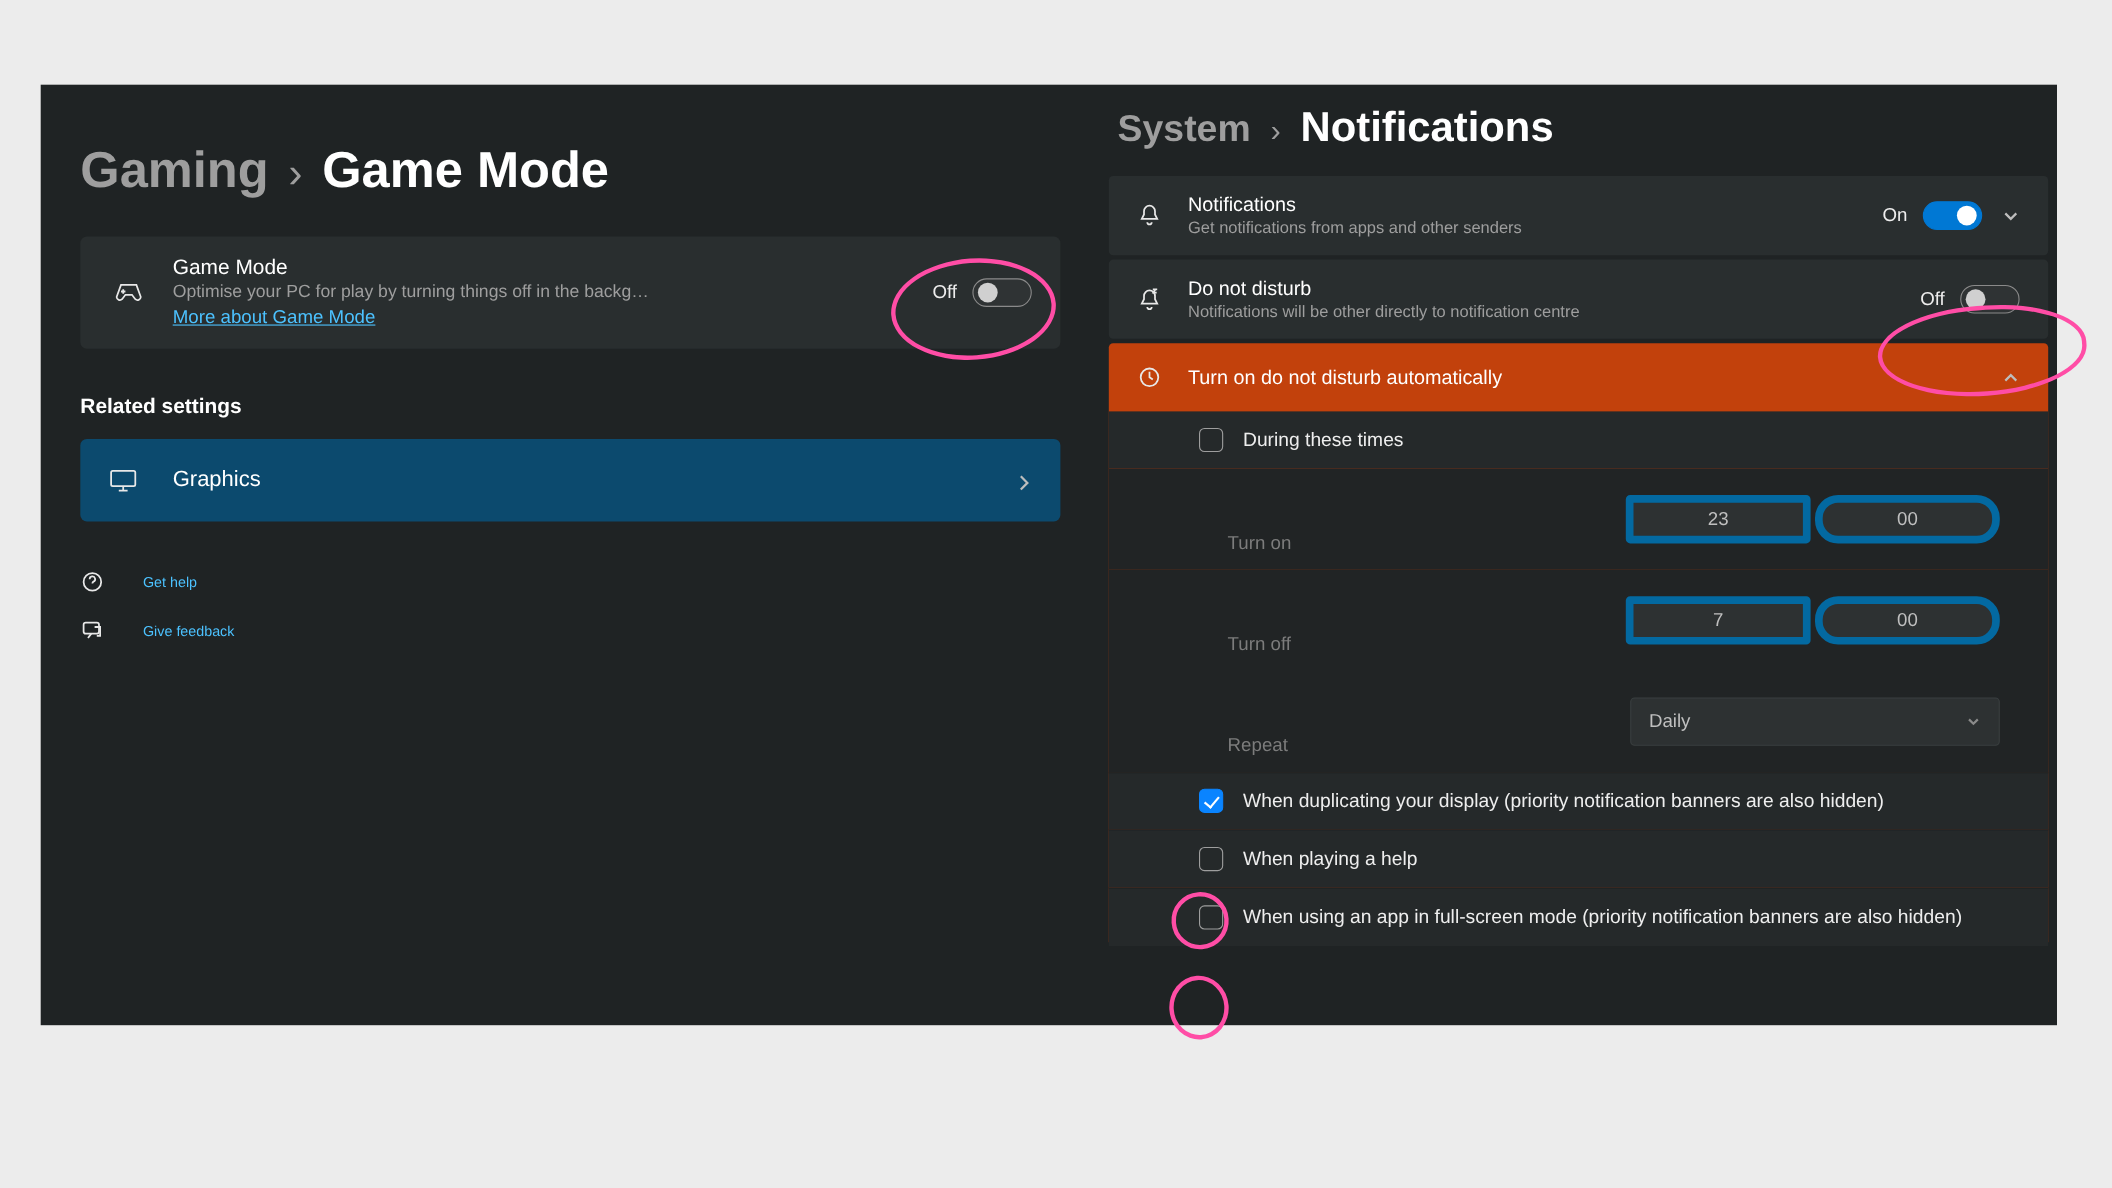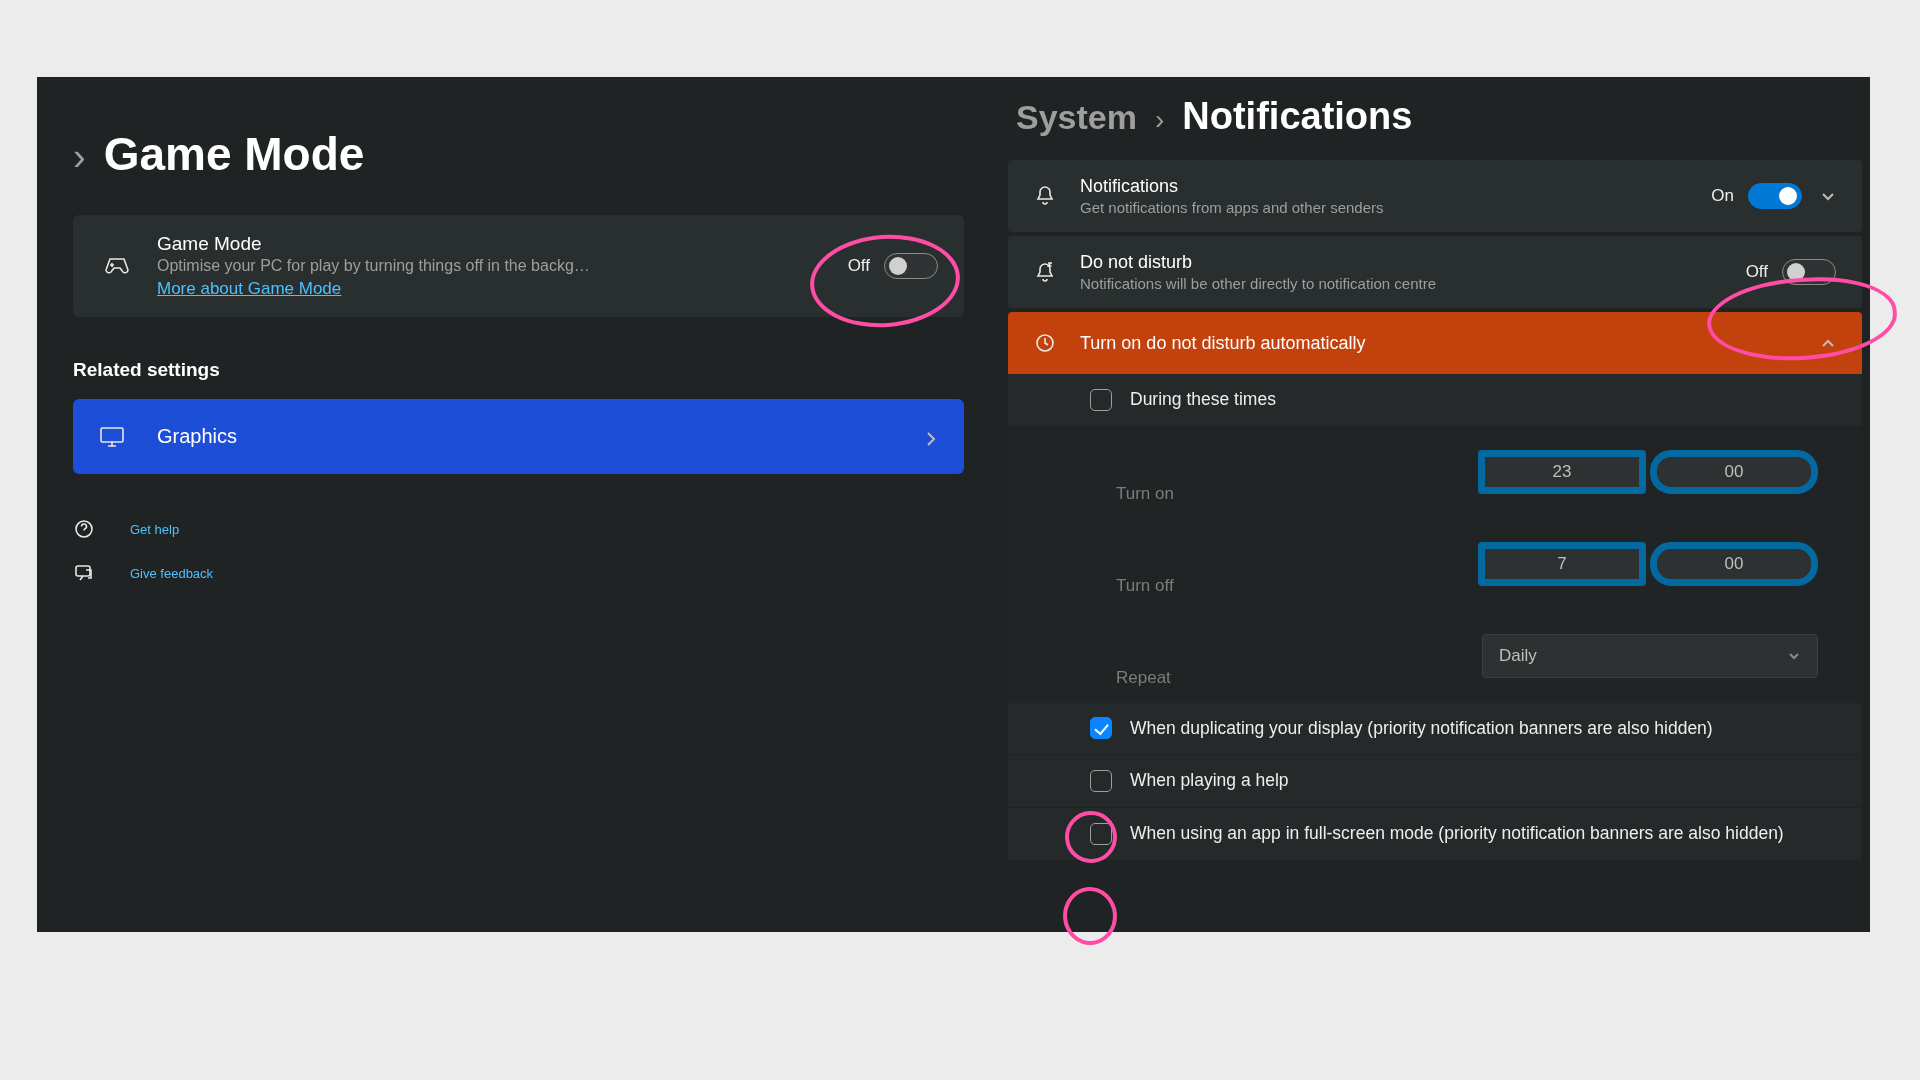--- a/index.html
+++ b/index.html
@@ -38,21 +38,21 @@
   }
   .card .ico { width: 36px; flex: 0 0 36px; display:flex; align-items:center; justify-content:center; color:#e8e8e8; }
   .card .texts { flex: 1 1 auto; min-width: 0; }
   .card .t1 { font-size: 19px; font-weight: 500; color: #fff; }
   .card .t2 { font-size: 16px; color: #9e9e9e; margin-top: 2px; white-space: nowrap; overflow: hidden; text-overflow: ellipsis; }
   .card .link { color: #4cc2ff; font-size: 17px; margin-top: 4px; display:inline-block; }
   
   .subhead { font-size: 19px; font-weight: 600; margin: 42px 0 18px 0; }
   
   .row-btn {
-    background: #1d4ed8; border-radius: 6px;
+    background: #0c4a6e; border-radius: 6px;
     display:flex; align-items:flex-end; gap: 22px;
     padding: 26px 26px;
     cursor: pointer;
   }
   .row-btn .ico { width: 36px; flex:0 0 36px; text-align:center; font-size: 22px; color:#e8e8e8;}
   .row-btn .label { flex: 1 1 auto; font-size: 20px; }
   .row-btn .chev  { color:#bdbdbd; }
   
   .help-links { margin-top: 44px; display:flex; flex-direction:column; gap: 22px; }
   .help-links a { display:flex; align-items:center; gap: 31px; color:#4cc2ff; font-size:13px; text-decoration:none; }
@@ -135,20 +135,21 @@
   
 </style>
 </head>
 <body>
 
 <div class="stage">
 
   <div class="panel panel-left">
     <div class="pl-inner">
       <div class="bc">
+        <span class="bc-big">Gaming</span>
         <span class="bc-sep">›</span>
         <span class="bc-bold">Game Mode</span>
       </div>
 
       <div style="height:34px"></div>
 
       <div class="card">
         <div class="ico">
           <svg width="28" height="22" viewBox="0 0 28 22" fill="none" stroke="currentColor" stroke-width="1.6">
             <path d="M7 4h14l4 11a3 3 0 0 1-5 2l-3-4h-6l-3 4a3 3 0 0 1-5-2L7 4z"></path>

